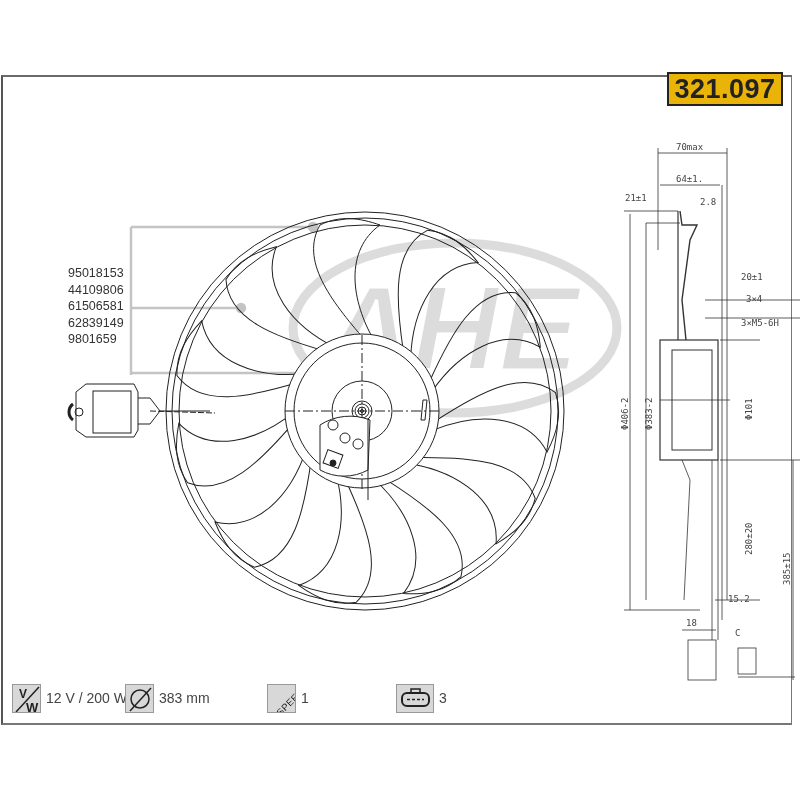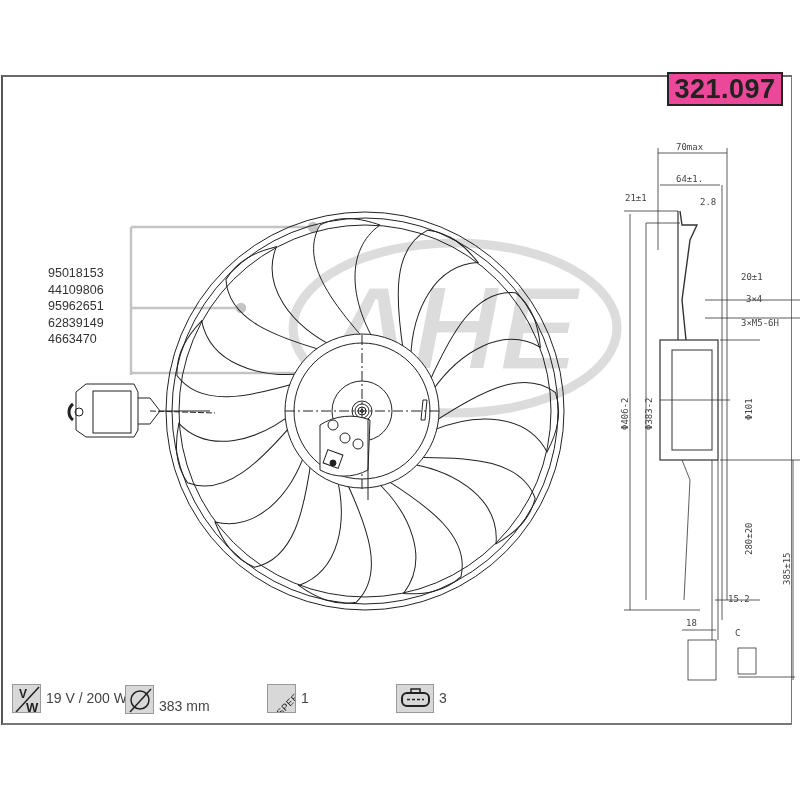--- a/index.html
+++ b/index.html
@@ -2,24 +2,24 @@
 <html><head>
 <meta charset="utf-8">
 <style>
   html, body { margin:0; padding:0; background:#ffffff; }
   body { width:800px; height:800px; position:relative; overflow:hidden;
          font-family:"Liberation Sans", sans-serif; color:#333; }
   .frame { position:absolute; left:1px; top:75px; width:791px; height:650px;
            border-top:2px solid #6a6a6a; border-left:2px solid #555;
            border-right:1px solid #777; border-bottom:2px solid #777; box-sizing:border-box; }
   .part-no { position:absolute; left:667px; top:72px; width:116px; height:34px;
-             background:#ec4899; border:2px solid #222; box-sizing:border-box;
+             background:#eab308; border:2px solid #222; box-sizing:border-box;
              font-weight:bold; font-size:27px; color:#222; text-align:center; line-height:30px;
              letter-spacing:0.5px; }
-  .oe-list { position:absolute; left:48px; top:265px; font-size:12.5px; line-height:16.5px; color:#333; }
+  .oe-list { position:absolute; left:68px; top:265px; font-size:12.5px; line-height:16.5px; color:#333; }
   .oe-list div { white-space:nowrap; }
   svg.drawing { position:absolute; left:0; top:0; }
   .spec { position:absolute; top:682px; height:32px; display:flex; align-items:center; font-size:14px; color:#444; }
   .spec .ibox { width:29px; height:29px; background:#d8d8d8; border:1px solid #999; box-sizing:border-box;
                 position:relative; margin-right:5px; overflow:hidden; }
   .dim { font-family:"DejaVu Sans Mono", monospace; font-size:9px; fill:#444; }
 </style>
 </head>
 <body>
 
@@ -137,37 +137,37 @@
     <text class="dim" x="790" y="585" transform="rotate(-90 790 585)">385±15</text>
     <text class="dim" x="728" y="602">15.2</text>
     <text class="dim" x="686" y="626">18</text>
     <text class="dim" x="735" y="636">C</text>
   </g>
 </svg>
 
 <div class="oe-list">
   <div>95018153</div>
   <div>44109806</div>
-  <div>95962651</div>
+  <div>61506581</div>
   <div>62839149</div>
-  <div>4663470</div>
+  <div>9801659</div>
 </div>
 
 <div class="spec" style="left:12px;">
   <div class="ibox">
     <svg width="29" height="29">
         <text x="6" y="13" font-size="12" font-weight="bold" font-family="Liberation Sans, sans-serif" fill="#222">V</text>
         <line x1="3" y1="27" x2="26" y2="2" stroke="#222" stroke-width="1.5"></line>
         <text x="13" y="27" font-size="13" font-weight="bold" font-family="Liberation Sans, sans-serif" fill="#222">W</text>
       </svg>
   </div>
-  <span>19 V / 200 W</span>
+  <span>12 V / 200 W</span>
 </div>
 
-<div class="spec" style="left:125px;align-items:flex-end;">
+<div class="spec" style="left:125px;">
   <div class="ibox">
     <svg width="29" height="29">
         <circle cx="14" cy="14" r="9" fill="none" stroke="#222" stroke-width="1.5"></circle>
         <line x1="4" y1="26" x2="25" y2="3" stroke="#222" stroke-width="1.5"></line>
       </svg>
   </div>
   <span>383 mm</span>
 </div>
 
 <div class="spec" style="left:267px;">

